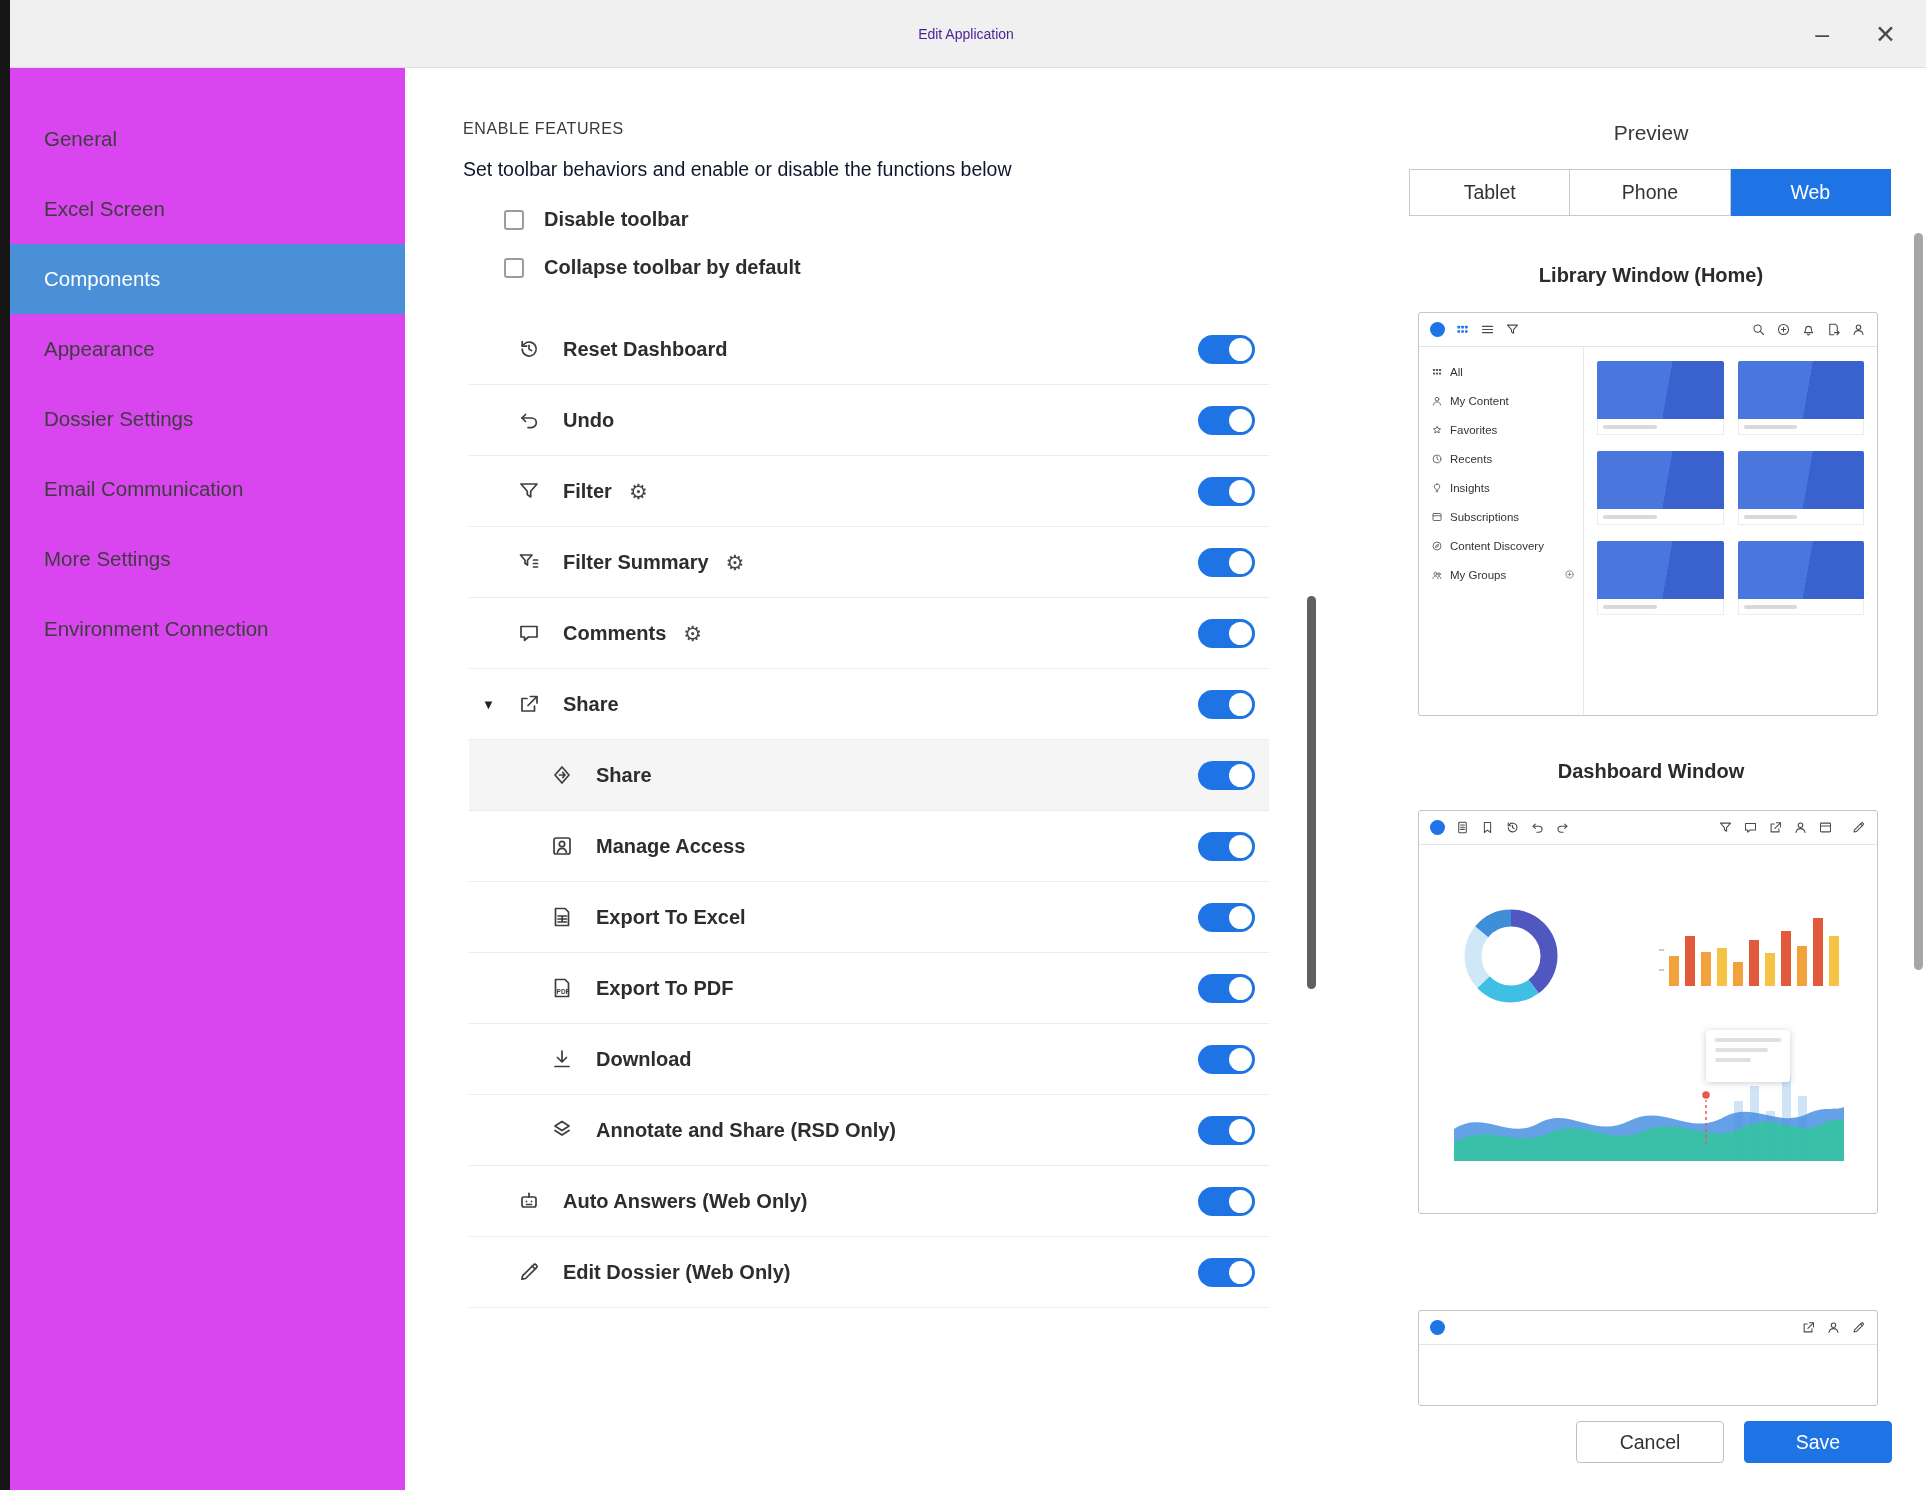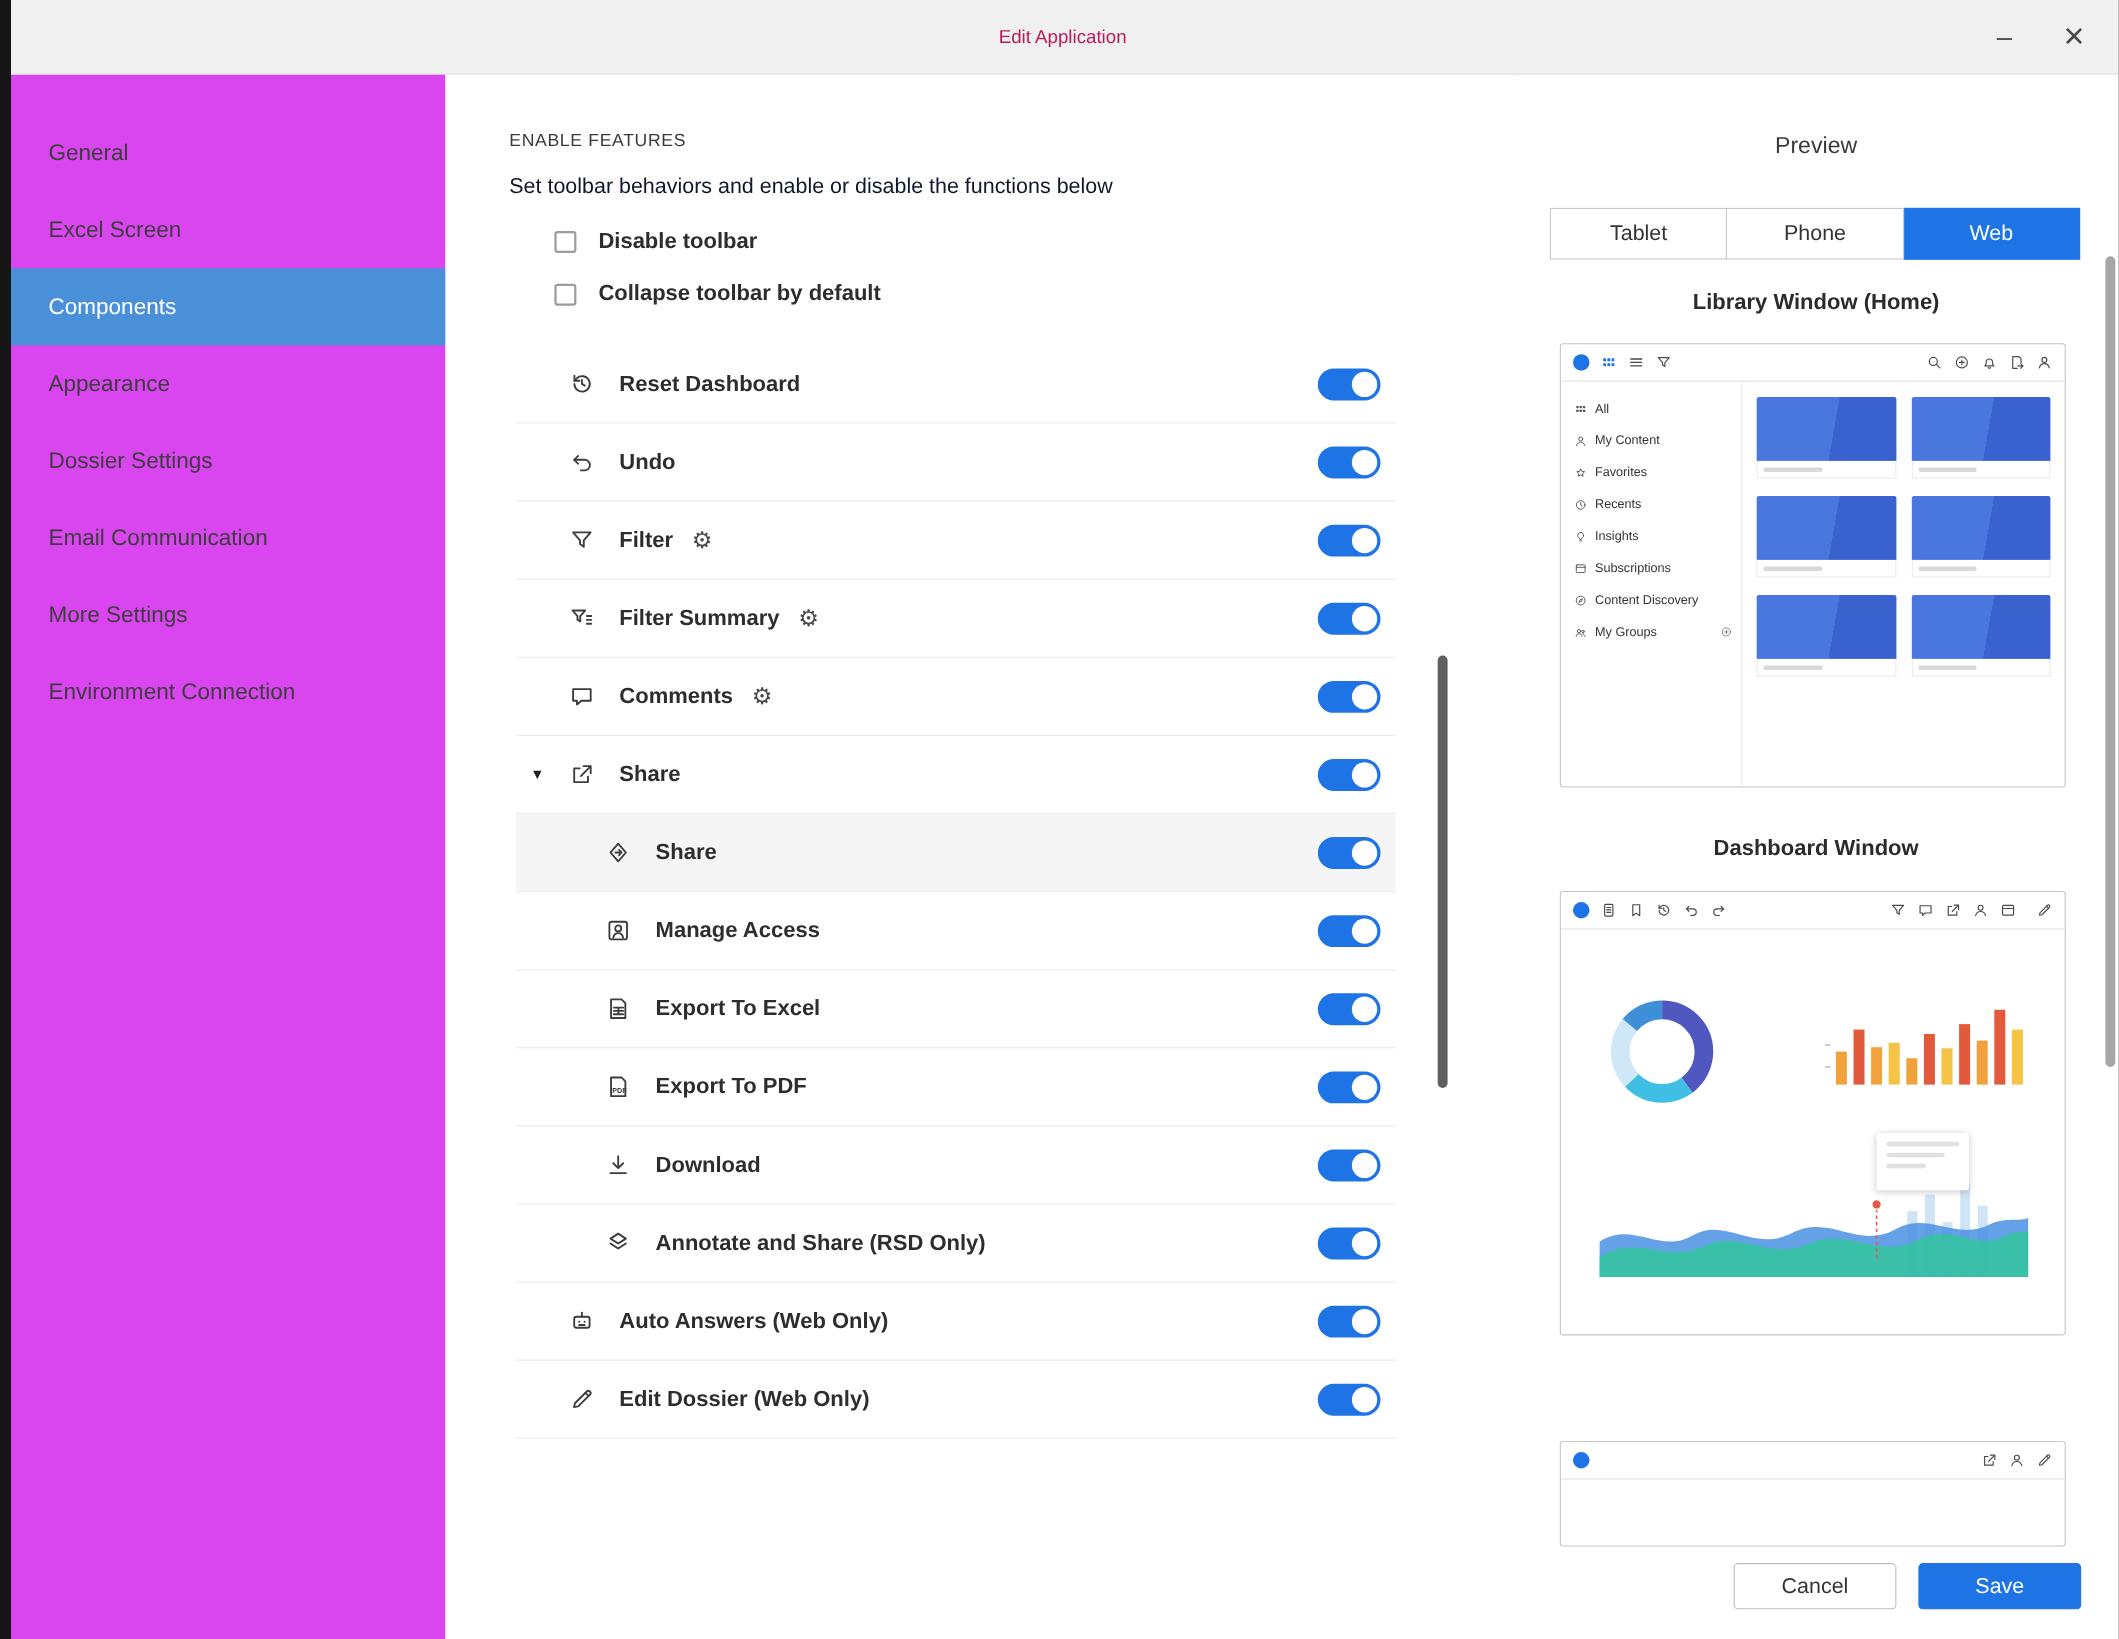--- a/index.html
+++ b/index.html
@@ -7,21 +7,21 @@
   body {
     width:1926px; height:1490px; position:relative; overflow:hidden;
     background:#161616;
     font-family:"Liberation Sans", sans-serif;
     -webkit-font-smoothing:antialiased;
   }
   .app { position:absolute; left:10px; top:0; width:1916px; height:1490px; background:#fff; }
 
   
   .titlebar { position:absolute; top:0; left:0; right:0; height:68px; background:#f0f0f0; border-bottom:1px solid #dcdcdc; }
-  .title { position:absolute; left:0; right:4px; top:0; line-height:68px; text-align:center; font-size:17px; color:#be185d; }
+  .title { position:absolute; left:0; right:4px; top:0; line-height:68px; text-align:center; font-size:14px; color:#4c1d95; }
   .win-controls { position:absolute; right:30px; top:0; height:68px; display:flex; align-items:center; gap:46px; }
   .win-btn { font-size:25px; color:#4a4a4a; cursor:pointer; line-height:1; }
 
   
   .content { position:absolute; top:68px; left:0; right:0; bottom:0; display:flex; }
 
   
   .sidebar { width:395px; background:#d946ef; padding-top:36px; flex:none; }
   .side-item { height:70px; display:flex; align-items:center; padding-left:34px; font-size:20.5px; color:#3d3d3d; cursor:pointer; }
   .side-item.selected { background:#4a90d9; color:#fff; }
@@ -43,21 +43,21 @@
   .flabel { font-size:20px; font-weight:600; color:#2d2d2d; margin-left:22px; white-space:nowrap; }
   .gear { font-size:21px; color:#4a4a4a; margin-left:17px; cursor:pointer; line-height:1; }
   .expander { position:absolute; left:13px; top:50%; transform:translateY(-50%); font-size:13px; color:#222; cursor:pointer; }
   .tgl { margin-left:auto; margin-right:14px; width:57px; height:29px; border-radius:15px; background:#1e74e4; position:relative; flex:none; cursor:pointer; }
   .tgl::after { content:''; position:absolute; right:3px; top:3px; width:23px; height:23px; border-radius:50%; background:#fff; }
   .mscroll { position:absolute; left:902px; top:528px; width:9px; height:393px; background:#5f5f5f; border-radius:5px; cursor:pointer; }
 
   
   .preview { width:550px; flex:none; position:relative; background:#fff; }
   .pv-title { position:absolute; top:53px; left:0; right:0; text-align:center; font-size:21px; color:#3a3a3a; }
-  .pv-tabs { position:absolute; top:101px; left:33px; width:482px; height:47px; display:flex;margin-top:20px; }
+  .pv-tabs { position:absolute; top:101px; left:33px; width:482px; height:47px; display:flex; }
   .pv-tab { flex:1; display:flex; align-items:center; justify-content:center; font-size:19.5px; color:#333; background:#fff; border:1px solid #c9c9c9; border-left:none; cursor:pointer; }
   .pv-tab:first-child { border-left:1px solid #c9c9c9; }
   .pv-tab.active { background:#1e74e4; border-color:#1e74e4; color:#fff; }
 
   .sec-label { position:absolute; left:0; right:0; text-align:center; font-size:20px; font-weight:700; color:#2b2b2b; }
   .lbl-lib { top:196px; } .lbl-dash { top:692px; } .lbl-bot { top:1196px; }
 
   .pcard { position:absolute; left:42px; width:460px; background:#fff; border:1px solid #c6c6c6; border-radius:3px; overflow:hidden; }
   .lib-card { top:244px; height:404px; }
   .dash-card { top:742px; height:404px; }

